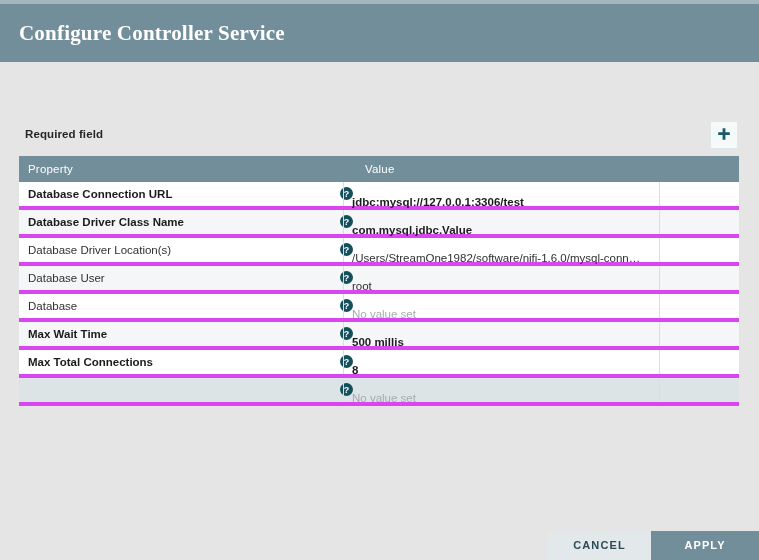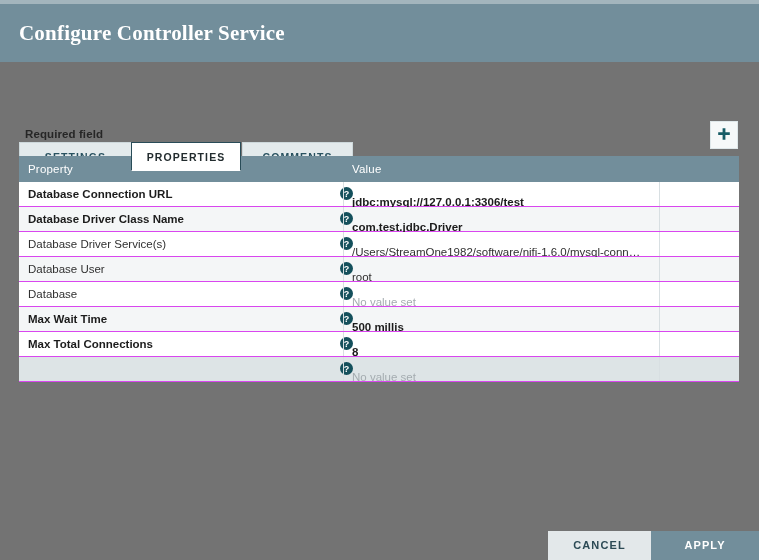--- a/index.html
+++ b/index.html
@@ -12,21 +12,21 @@
     overflow: hidden;
     background: #ffffff;
     font-family: "Liberation Sans", sans-serif;
     -webkit-font-smoothing: antialiased;
   }
 
   #dialog {
     position: relative;
     width: 759px;
     height: 560px;
-    background: #737373;
+    background: #e5e5e5;
   }
 
   
   #titlebar {
     position: absolute;
     left: 0; top: 0;
     width: 759px;
     height: 62px;
     background: #728e9b;
     box-sizing: border-box;
@@ -130,27 +130,27 @@
     position: absolute;
     top: 0;
     height: 33px;
     line-height: 26px;
     font-size: 11.5px;
     color: #ffffff;
     font-weight: normal;
     letter-spacing: 0.2px;
   }
   #th-property { left: 9px; }
-  #th-value    { left: 333px; }
+  #th-value    { left: 346px; }
 
   .trow {
     position: relative;
     height: 24px;
     background: #ffffff;
-    border-bottom: 1px solid #d946ef;
+    border-bottom: 4px solid #d946ef;
     cursor: pointer;
   }
   .trow.alt { background: #f4f6f7; }
   .trow.selected { background: #dde4e6; }
 
   .cell-property {
     position: absolute;
     left: 9px;
     top: 0;
     width: 300px;
@@ -234,26 +234,20 @@
 </style>
 </head>
 <body>
 
 <div id="dialog">
 
   <div id="titlebar">
     <div id="title-text">Configure Controller Service</div>
   </div>
 
-  <div id="tabstrip">
-    <div class="tab" id="tab-0">SETTINGS</div>
-    <div class="tab active" id="tab-1">PROPERTIES</div>
-    <div class="tab" id="tab-2">COMMENTS</div>
-    <div id="tab-underline"></div>
-  </div>
 
   <div id="required-label">Required field</div>
 
   <div id="add-property-button" title="Add property">
     <span>
       <svg width="16" height="16" viewBox="0 0 16 16" aria-hidden="true">
         <path d="M6.6 1.2h2.8v4.0h4.4v2.9H9.4v4.7H6.6V8.1H2.2V5.2h4.4z" fill="#175c66"></path>
       </svg>
     </span>
   </div>
@@ -278,25 +272,25 @@
         </div>
         <div class="trow alt req">
           <div class="cell-property">Database Driver Class Name</div>
           <div class="cell-help">
             <svg width="13" height="13" viewBox="0 0 13 13" aria-hidden="true">
               <circle cx="6.5" cy="6.5" r="6.5" fill="#14505c"></circle>
               <text x="6.5" y="9.7" text-anchor="middle" font-family="Liberation Sans, sans-serif" font-size="9" font-weight="bold" fill="#ffffff">?</text>
             </svg>
           </div>
           <div class="col-div d1"></div>
-          <div class="cell-value">com.test.jdbc.Driver</div>
+          <div class="cell-value">com.mysql.jdbc.Value</div>
           <div class="col-div d2"></div>
         </div>
         <div class="trow">
-          <div class="cell-property">Database Driver Service(s)</div>
+          <div class="cell-property">Database Driver Location(s)</div>
           <div class="cell-help">
             <svg width="13" height="13" viewBox="0 0 13 13" aria-hidden="true">
               <circle cx="6.5" cy="6.5" r="6.5" fill="#14505c"></circle>
               <text x="6.5" y="9.7" text-anchor="middle" font-family="Liberation Sans, sans-serif" font-size="9" font-weight="bold" fill="#ffffff">?</text>
             </svg>
           </div>
           <div class="col-div d1"></div>
           <div class="cell-value">/Users/StreamOne1982/software/nifi-1.6.0/mysql-conn…</div>
           <div class="col-div d2"></div>
         </div>

